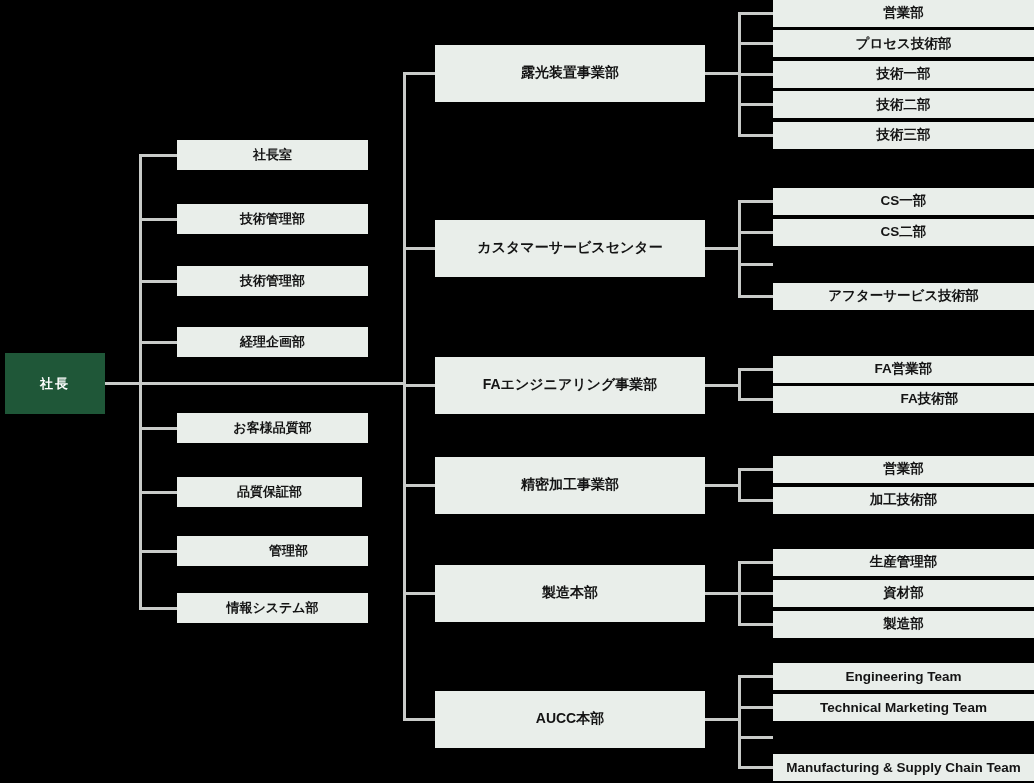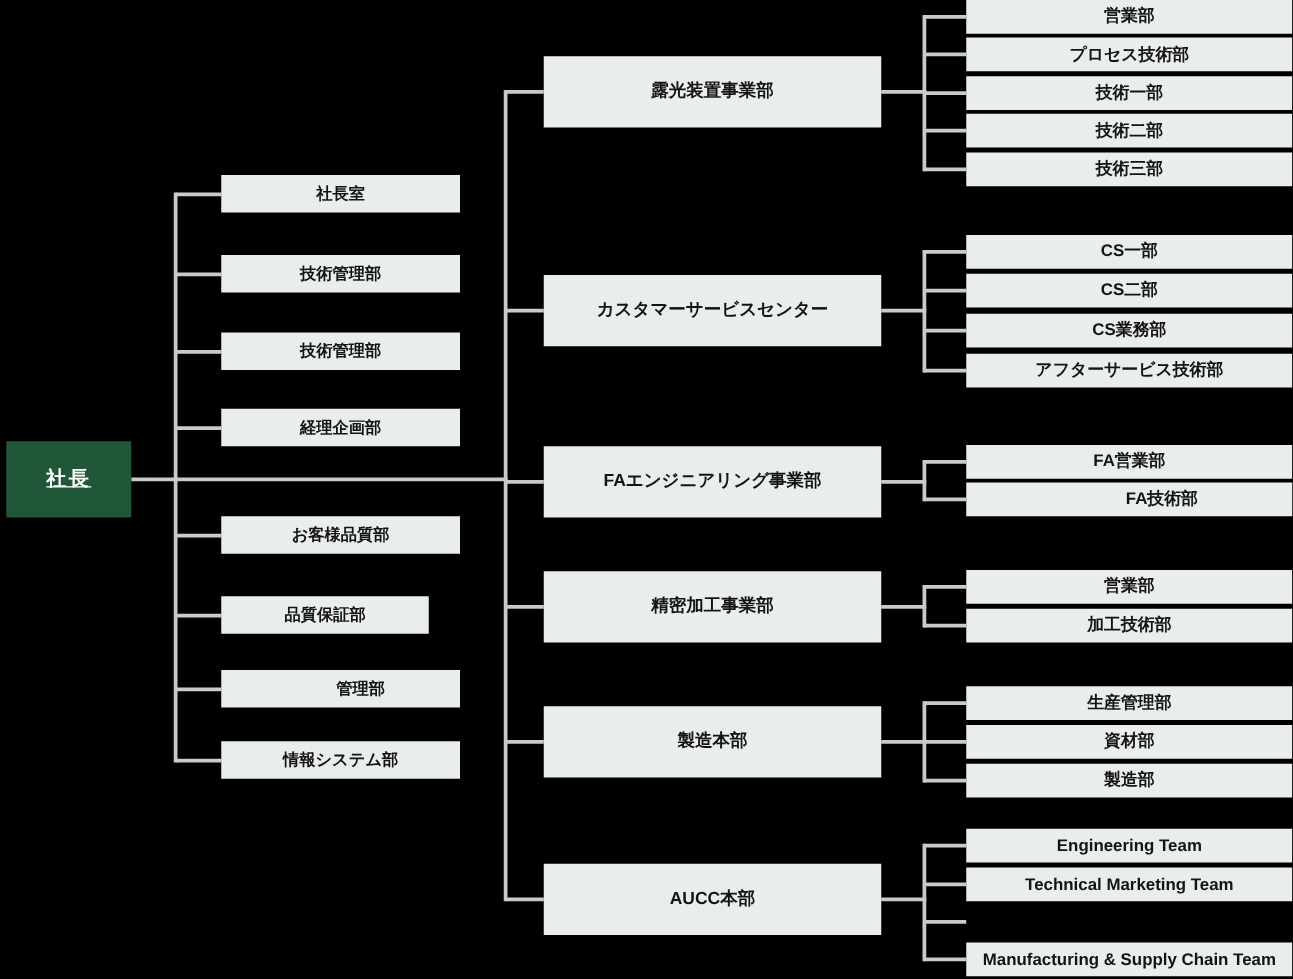--- a/index.html
+++ b/index.html
@@ -16,23 +16,22 @@
     text-align:center;
     background:var(--node-fill,#e9eeea);
     color:var(--node-text,#111);
     font-weight:bold;
     box-sizing:border-box;
     white-space:nowrap;
   }
   .node-root{
     background:var(--root-fill,#1f5738);
     color:var(--root-text,#fff);
-    font-size:16px;
+    font-size:13px;
     letter-spacing:2px;
-    text-decoration:underline;
   }
   .node-left{font-size:13px;text-align:center;}
   .node-mid{font-size:14px;}
   .node-child{font-size:13.5px;}
   .line{
     position:absolute;
     background:var(--connector,#c9cbc9);
   }
 </style>
 </head>
@@ -87,33 +86,32 @@
     <div class="line" style="left: 739px; top: 674.5px; width: 34px; height: 3px;"></div>
     <div class="line" style="left: 739px; top: 705.5px; width: 34px; height: 3px;"></div>
     <div class="line" style="left: 739px; top: 735.5px; width: 34px; height: 3px;"></div>
     <div class="line" style="left: 739px; top: 765.5px; width: 34px; height: 3px;"></div>
     <div class="node node-root" style="left: 5px; top: 353px; width: 100px; height: 61px;">社長</div>
     <div class="node node-left" style="left: 177px; top: 140px; width: 191px; height: 30px;">社長室</div>
     <div class="node node-left" style="left: 177px; top: 204px; width: 191px; height: 30px;">技術管理部</div>
     <div class="node node-left" style="left: 177px; top: 266px; width: 191px; height: 30px;">技術管理部</div>
     <div class="node node-left" style="left: 177px; top: 327px; width: 191px; height: 30px;">経理企画部</div>
     <div class="node node-left" style="left: 177px; top: 413px; width: 191px; height: 30px;">お客様品質部</div>
-    <div class="node node-left" style="left: 177px; top: 477px; width: 166px; height: 30px;">品質保証部</div>
+    <div class="node node-left" style="left: 177px; top: 477px; width: 185px; height: 30px;">品質保証部</div>
     <div class="node node-left" style="left: 177px; top: 536px; width: 191px; height: 30px; padding-left: 32px;">管理部</div>
     <div class="node node-left" style="left: 177px; top: 593px; width: 191px; height: 30px;">情報システム部</div>
     <div class="node node-mid" style="left: 435px; top: 44.5px; width: 270px; height: 57px;">露光装置事業部</div>
     <div class="node node-child" style="left: 773px; top: -0.5px; width: 261px; height: 27px;">営業部</div>
     <div class="node node-child" style="left: 773px; top: 30px; width: 261px; height: 27px;">プロセス技術部</div>
     <div class="node node-child" style="left: 773px; top: 60.5px; width: 261px; height: 27px;">技術一部</div>
     <div class="node node-child" style="left: 773px; top: 91px; width: 261px; height: 27px;">技術二部</div>
     <div class="node node-child" style="left: 773px; top: 121.5px; width: 261px; height: 27px;">技術三部</div>
     <div class="node node-mid" style="left: 435px; top: 219.5px; width: 270px; height: 57px;">カスタマーサービスセンター</div>
     <div class="node node-child" style="left: 773px; top: 187.5px; width: 261px; height: 27px;">CS一部</div>
     <div class="node node-child" style="left: 773px; top: 218.5px; width: 261px; height: 27px;">CS二部</div>
-    <div class="node node-child" style="left: 773px; top: 250.5px; width: 261px; height: 27px;">CS業務部</div>
     <div class="node node-child" style="left: 773px; top: 282.5px; width: 261px; height: 27px;">アフターサービス技術部</div>
     <div class="node node-mid" style="left: 435px; top: 356.5px; width: 270px; height: 57px;">FAエンジニアリング事業部</div>
     <div class="node node-child" style="left: 773px; top: 355.5px; width: 261px; height: 27px;">FA営業部</div>
     <div class="node node-child" style="left: 773px; top: 385.5px; width: 313px; height: 27px;">FA技術部</div>
     <div class="node node-mid" style="left: 435px; top: 456.5px; width: 270px; height: 57px;">精密加工事業部</div>
     <div class="node node-child" style="left: 773px; top: 455.5px; width: 261px; height: 27px;">営業部</div>
     <div class="node node-child" style="left: 773px; top: 486.5px; width: 261px; height: 27px;">加工技術部</div>
     <div class="node node-mid" style="left: 435px; top: 564.5px; width: 270px; height: 57px;">製造本部</div>
     <div class="node node-child" style="left: 773px; top: 548.5px; width: 261px; height: 27px;">生産管理部</div>
     <div class="node node-child" style="left: 773px; top: 579.5px; width: 261px; height: 27px;">資材部</div>

